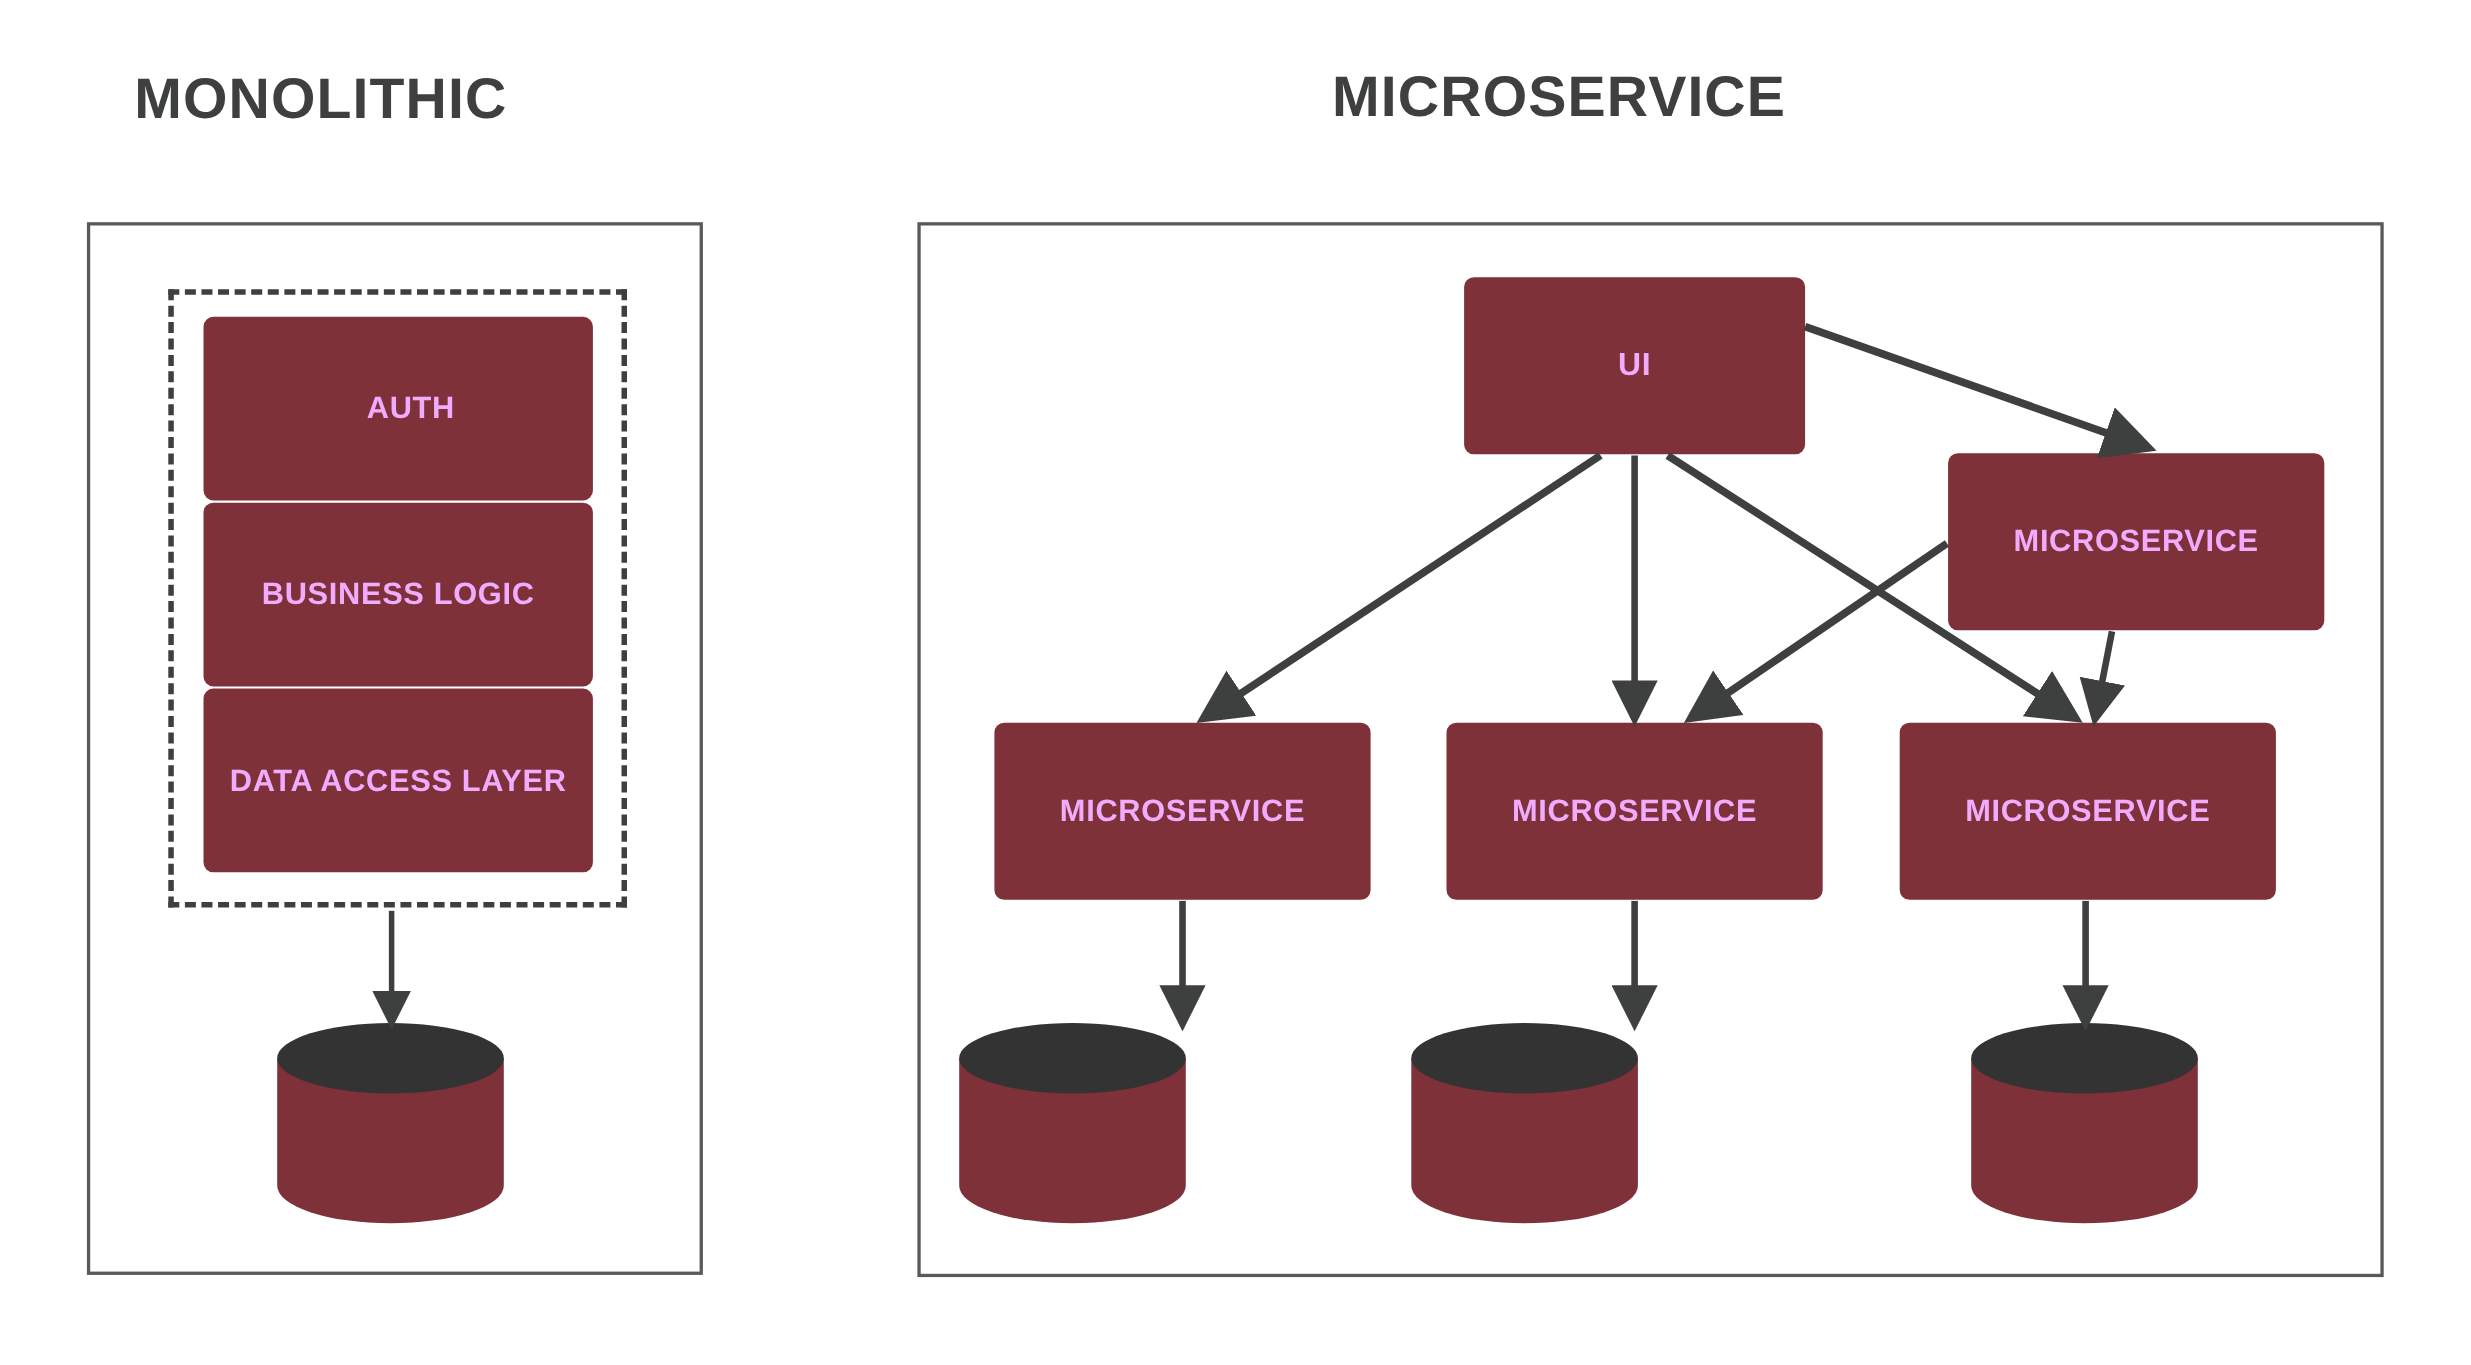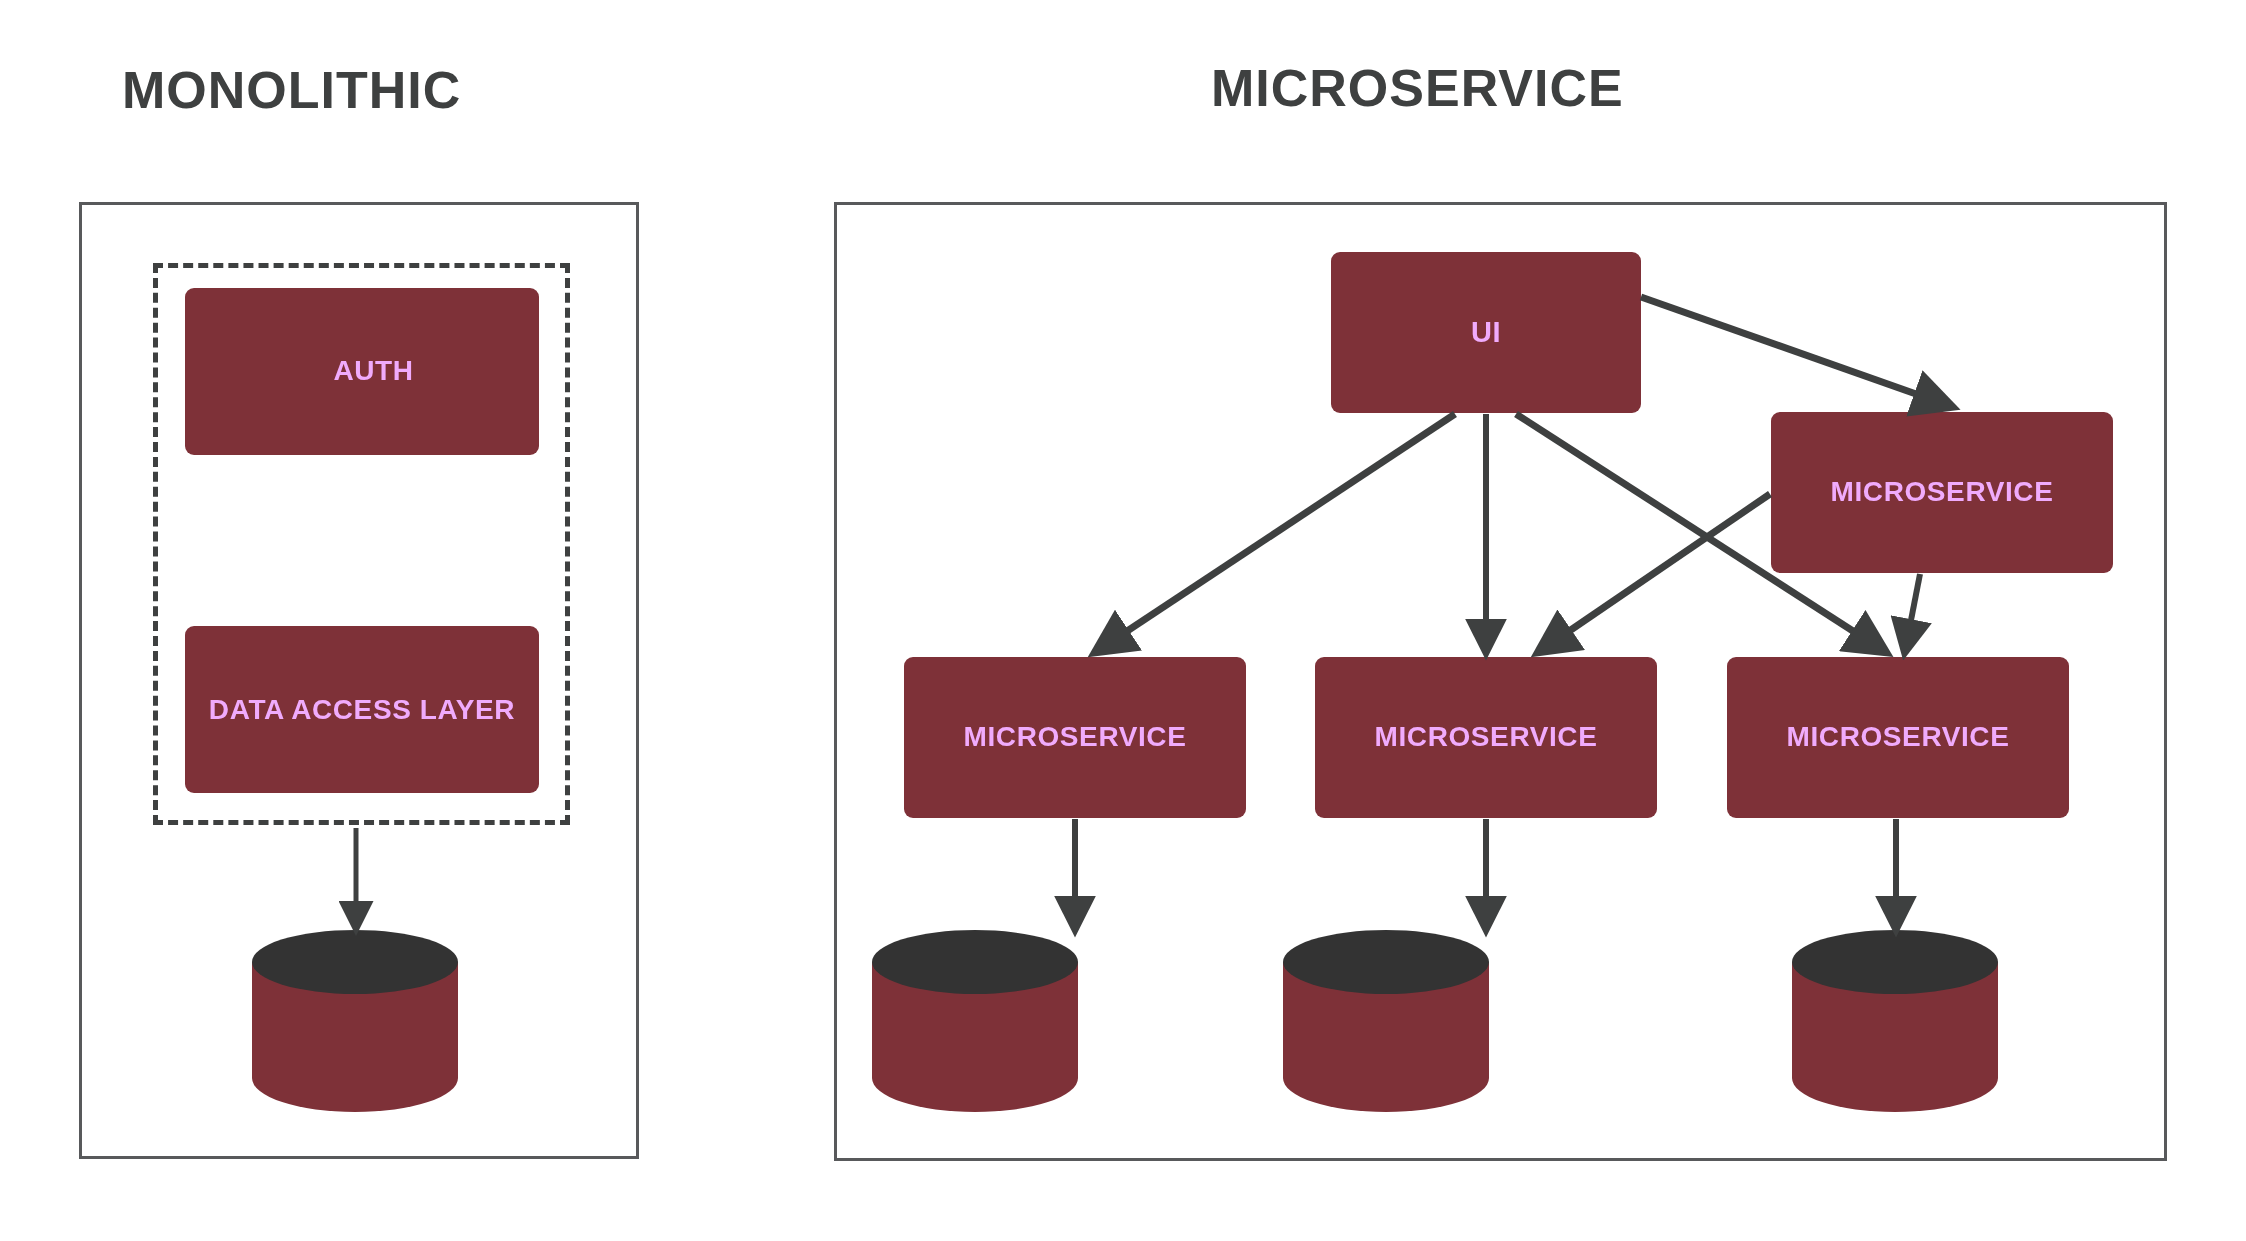--- a/index.html
+++ b/index.html
@@ -104,20 +104,21 @@
 
   <div class="panel-title" id="title-microservices">MICROSERVICE</div>
 
   <div class="panel" id="panel-monolithic"></div>
   <div class="panel" id="panel-microservices"></div>
 
   <div class="dashed-group" id="monolith-dashed"></div>
 
   <div class="node" id="node-auth">AUTH</div>
 
+  <div class="node" id="node-business-logic">BUSINESS LOGIC</div>
 
   <div class="node two-line" id="node-data-access">DATA ACCESS LAYER</div>
 
   <div class="node" id="node-ui">UI</div>
 
   <div class="node" id="node-ms-top-right">MICROSERVICE</div>
 
   <div class="node" id="node-ms-b1">MICROSERVICE</div>
 
   <div class="node" id="node-ms-b2">MICROSERVICE</div>

